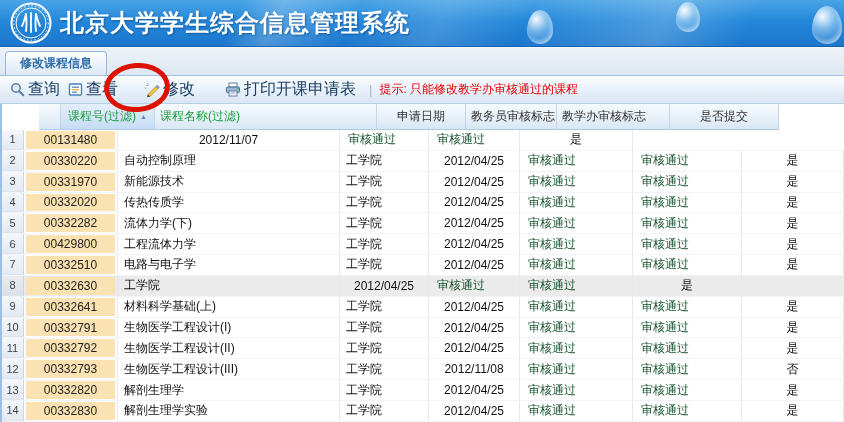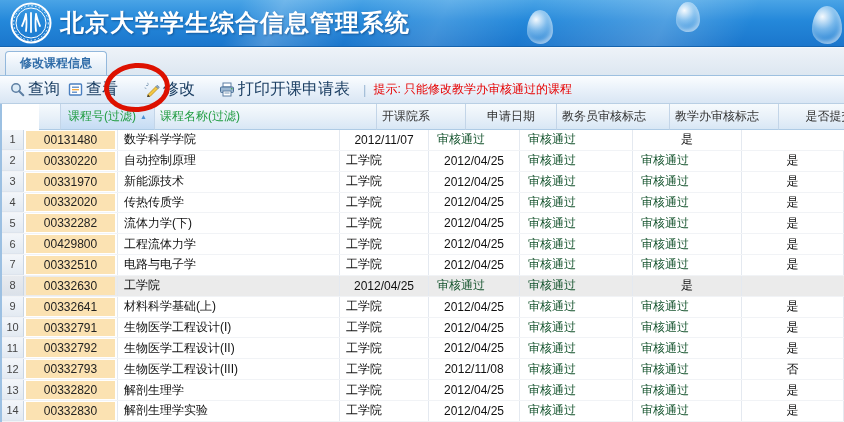--- a/index.html
+++ b/index.html
@@ -34,21 +34,21 @@
     border:1px solid #93b8dc; border-bottom:none; border-radius:4px 4px 0 0; z-index:2; }
 
   
   .toolbar { position:absolute; left:0; top:75px; width:844px; height:29px;
     background:linear-gradient(180deg,#fbfdff 0%,#e9f1fa 50%,#d9e6f4 100%);
     border-top:1px solid #9dc0e0; border-bottom:1px solid #b9cfe4;
     display:flex; align-items:center; padding-left:6px; font-size:12px; color:#1c3f63; }
   .tbtn { display:flex; align-items:center; gap:3px; padding:2px 4px; cursor:pointer;
     background:none; border:none; font-size:16px; color:#1c3f63; font-family:inherit; }
   .tbtn svg { display:block; }
-  .tbtn.modify { margin-left:18px; margin-right:16px; }
+  .tbtn.modify { margin-left:18px; margin-right:22px; }
   .tsep { color:#9db9d4; margin:0 7px 0 9px; font-size:13px; }
   .tip { color:#e60000; font-size:12px; }
 
   
   .red-circle { position:absolute; left:104px; top:63px; width:66px; height:49px;
     border:5px solid #dd1100; border-radius:50%; transform:rotate(-4deg);
     z-index:50; pointer-events:none; }
 
   
   .grid { position:absolute; left:0; top:104px; width:844px; height:318px;
@@ -155,33 +155,31 @@
   <div class="red-circle"></div>
 
   <div class="grid">
     <div class="grow ghead">
       <div class="h"></div>
       <div class="h green sorted">
         <span>课程号(过滤)</span>
         <span class="sort-arrow">▲</span>
       </div>
       <div class="h green left">课程名称(过滤)</div>
-      <div class="h left">开课院系</div>
       <div class="h center">申请日期</div>
       <div class="h left">教务员审核标志</div>
       <div class="h left">教学办审核标志</div>
       <div class="h center">是否提交</div>
     </div>
     <div id="table-body">
         <div class="grow row">
     <div class="c c-num">1</div>
     <div class="c c-code">
             <span class="code-inner">00131480</span>
           </div>
-    <div class="c c-dept">数学科学学院</div>
     <div class="c c-date">2012/11/07</div>
     <div class="c c-green">审核通过</div>
     <div class="c c-green">审核通过</div>
     <div class="c c-submit">是</div>
   </div>
         <div class="grow row">
     <div class="c c-num">2</div>
     <div class="c c-code">
             <span class="code-inner">00330220</span>
           </div>

